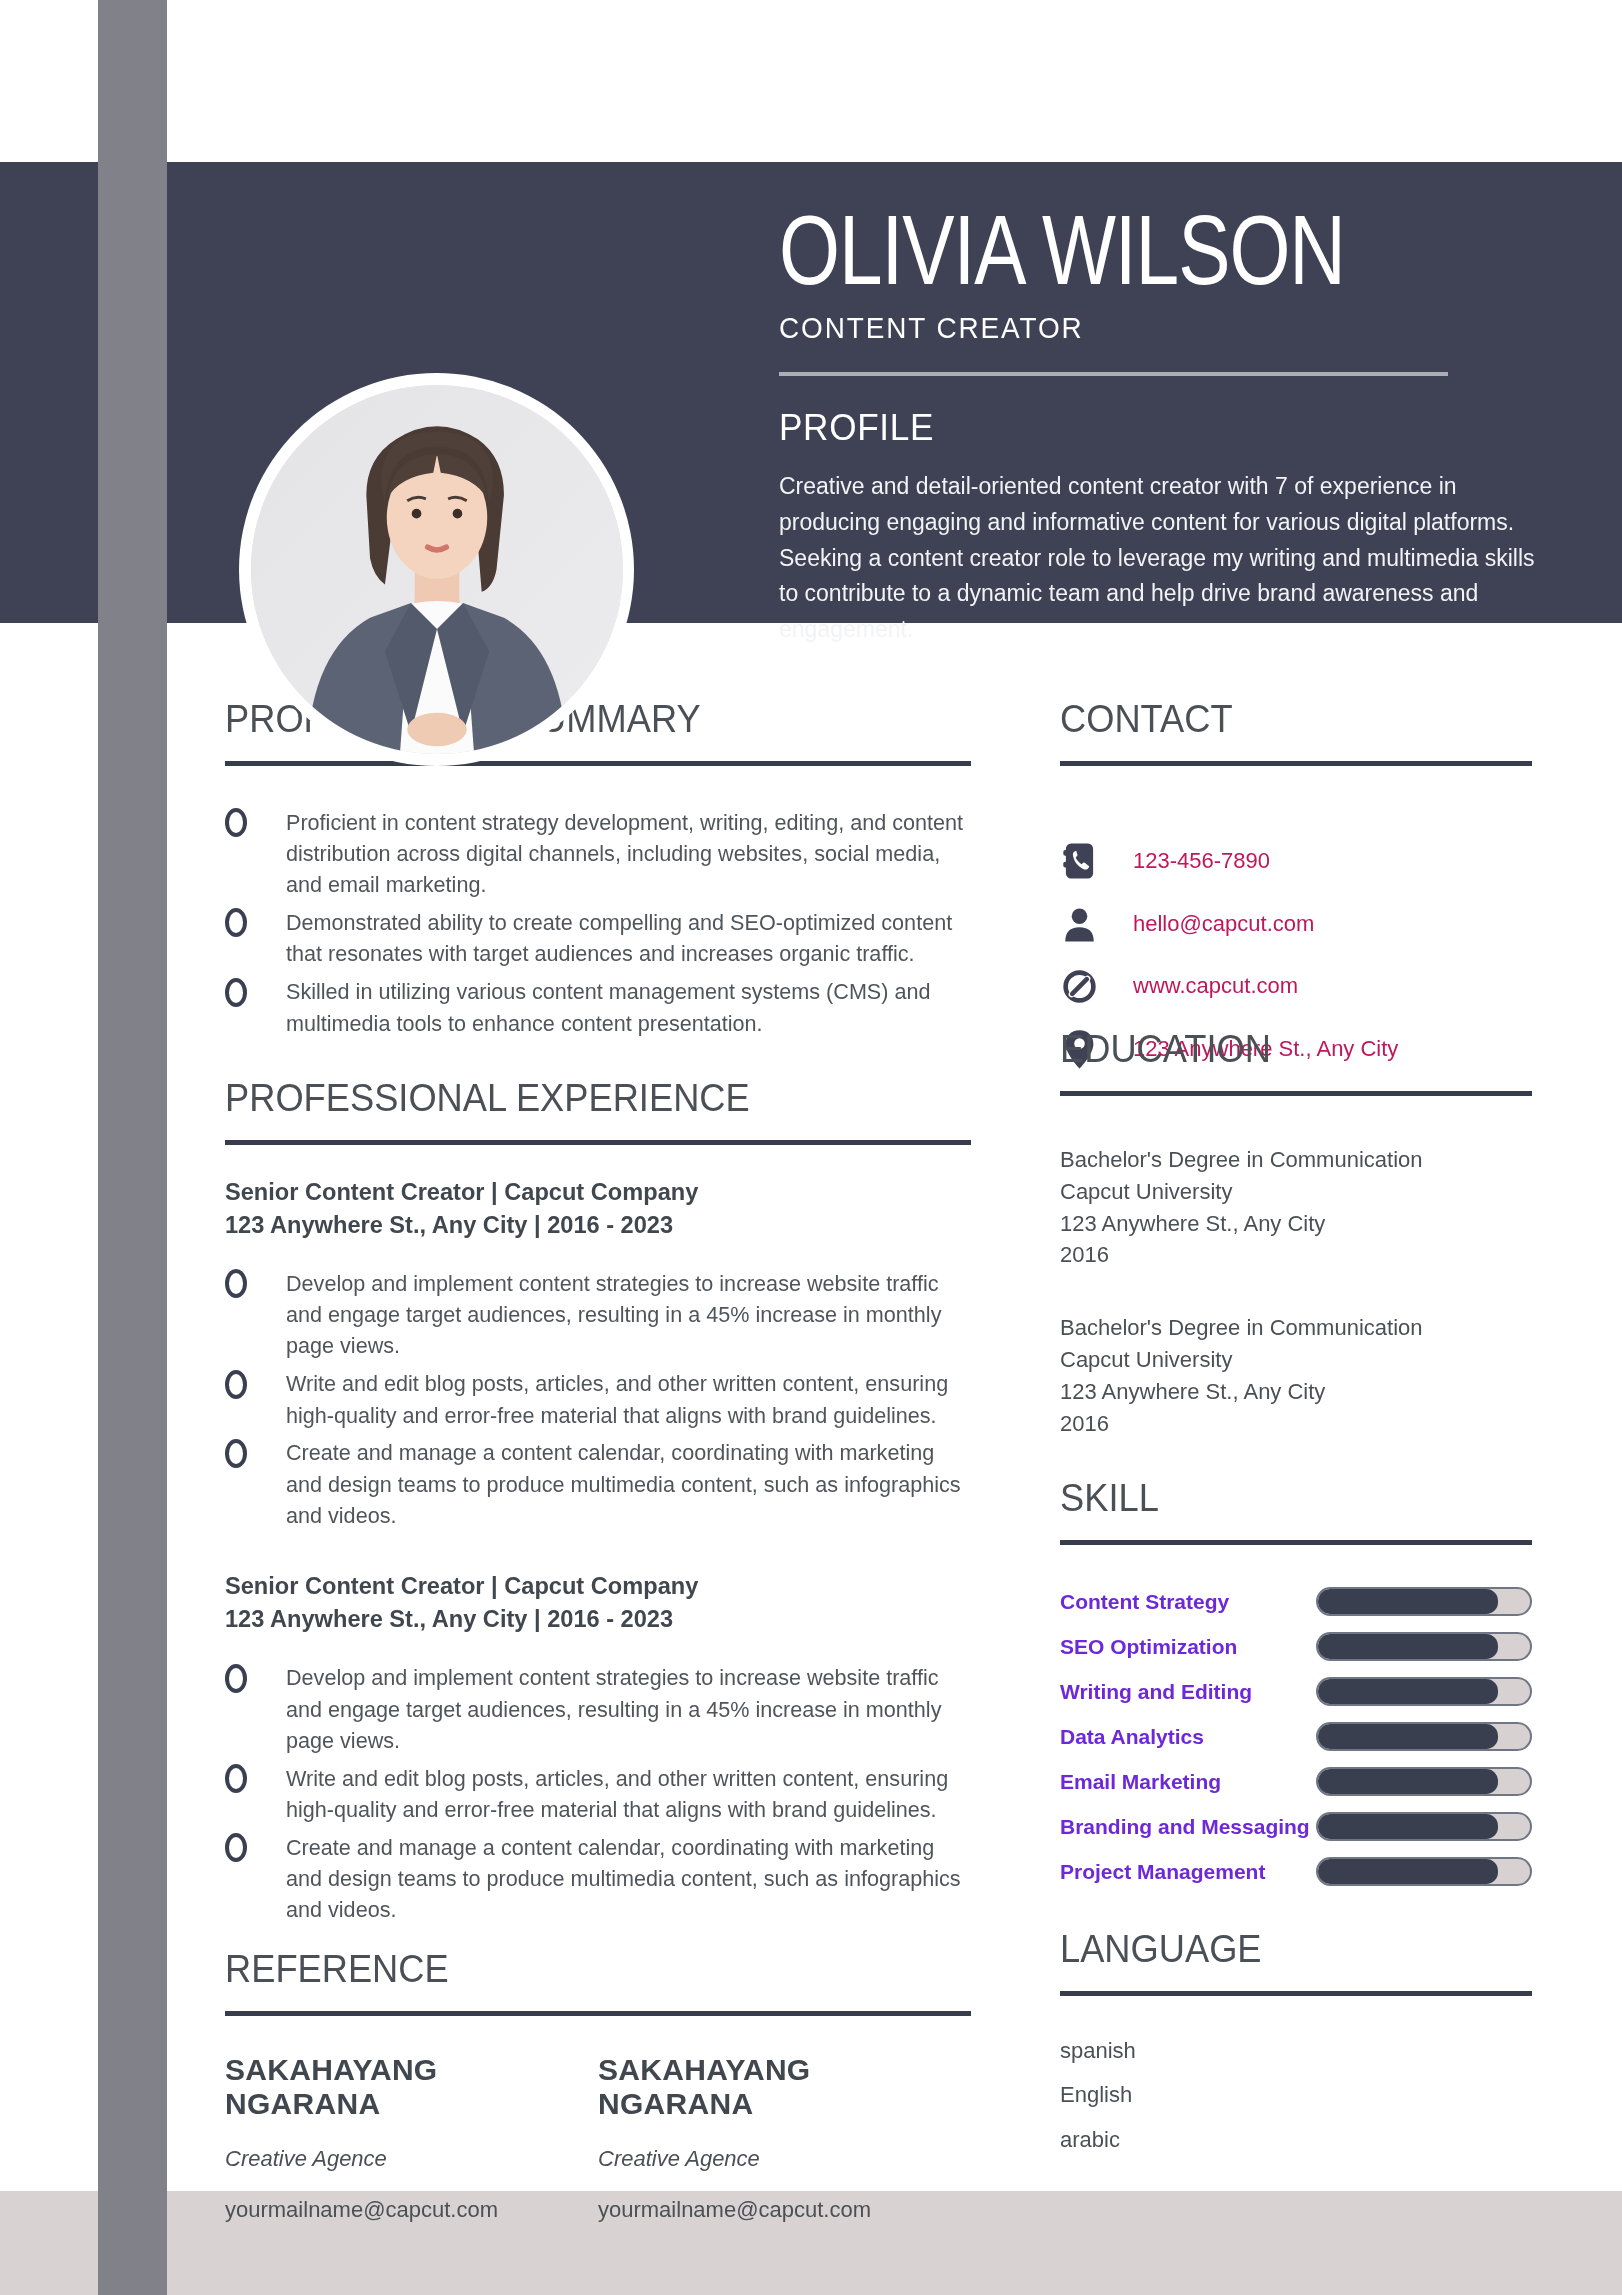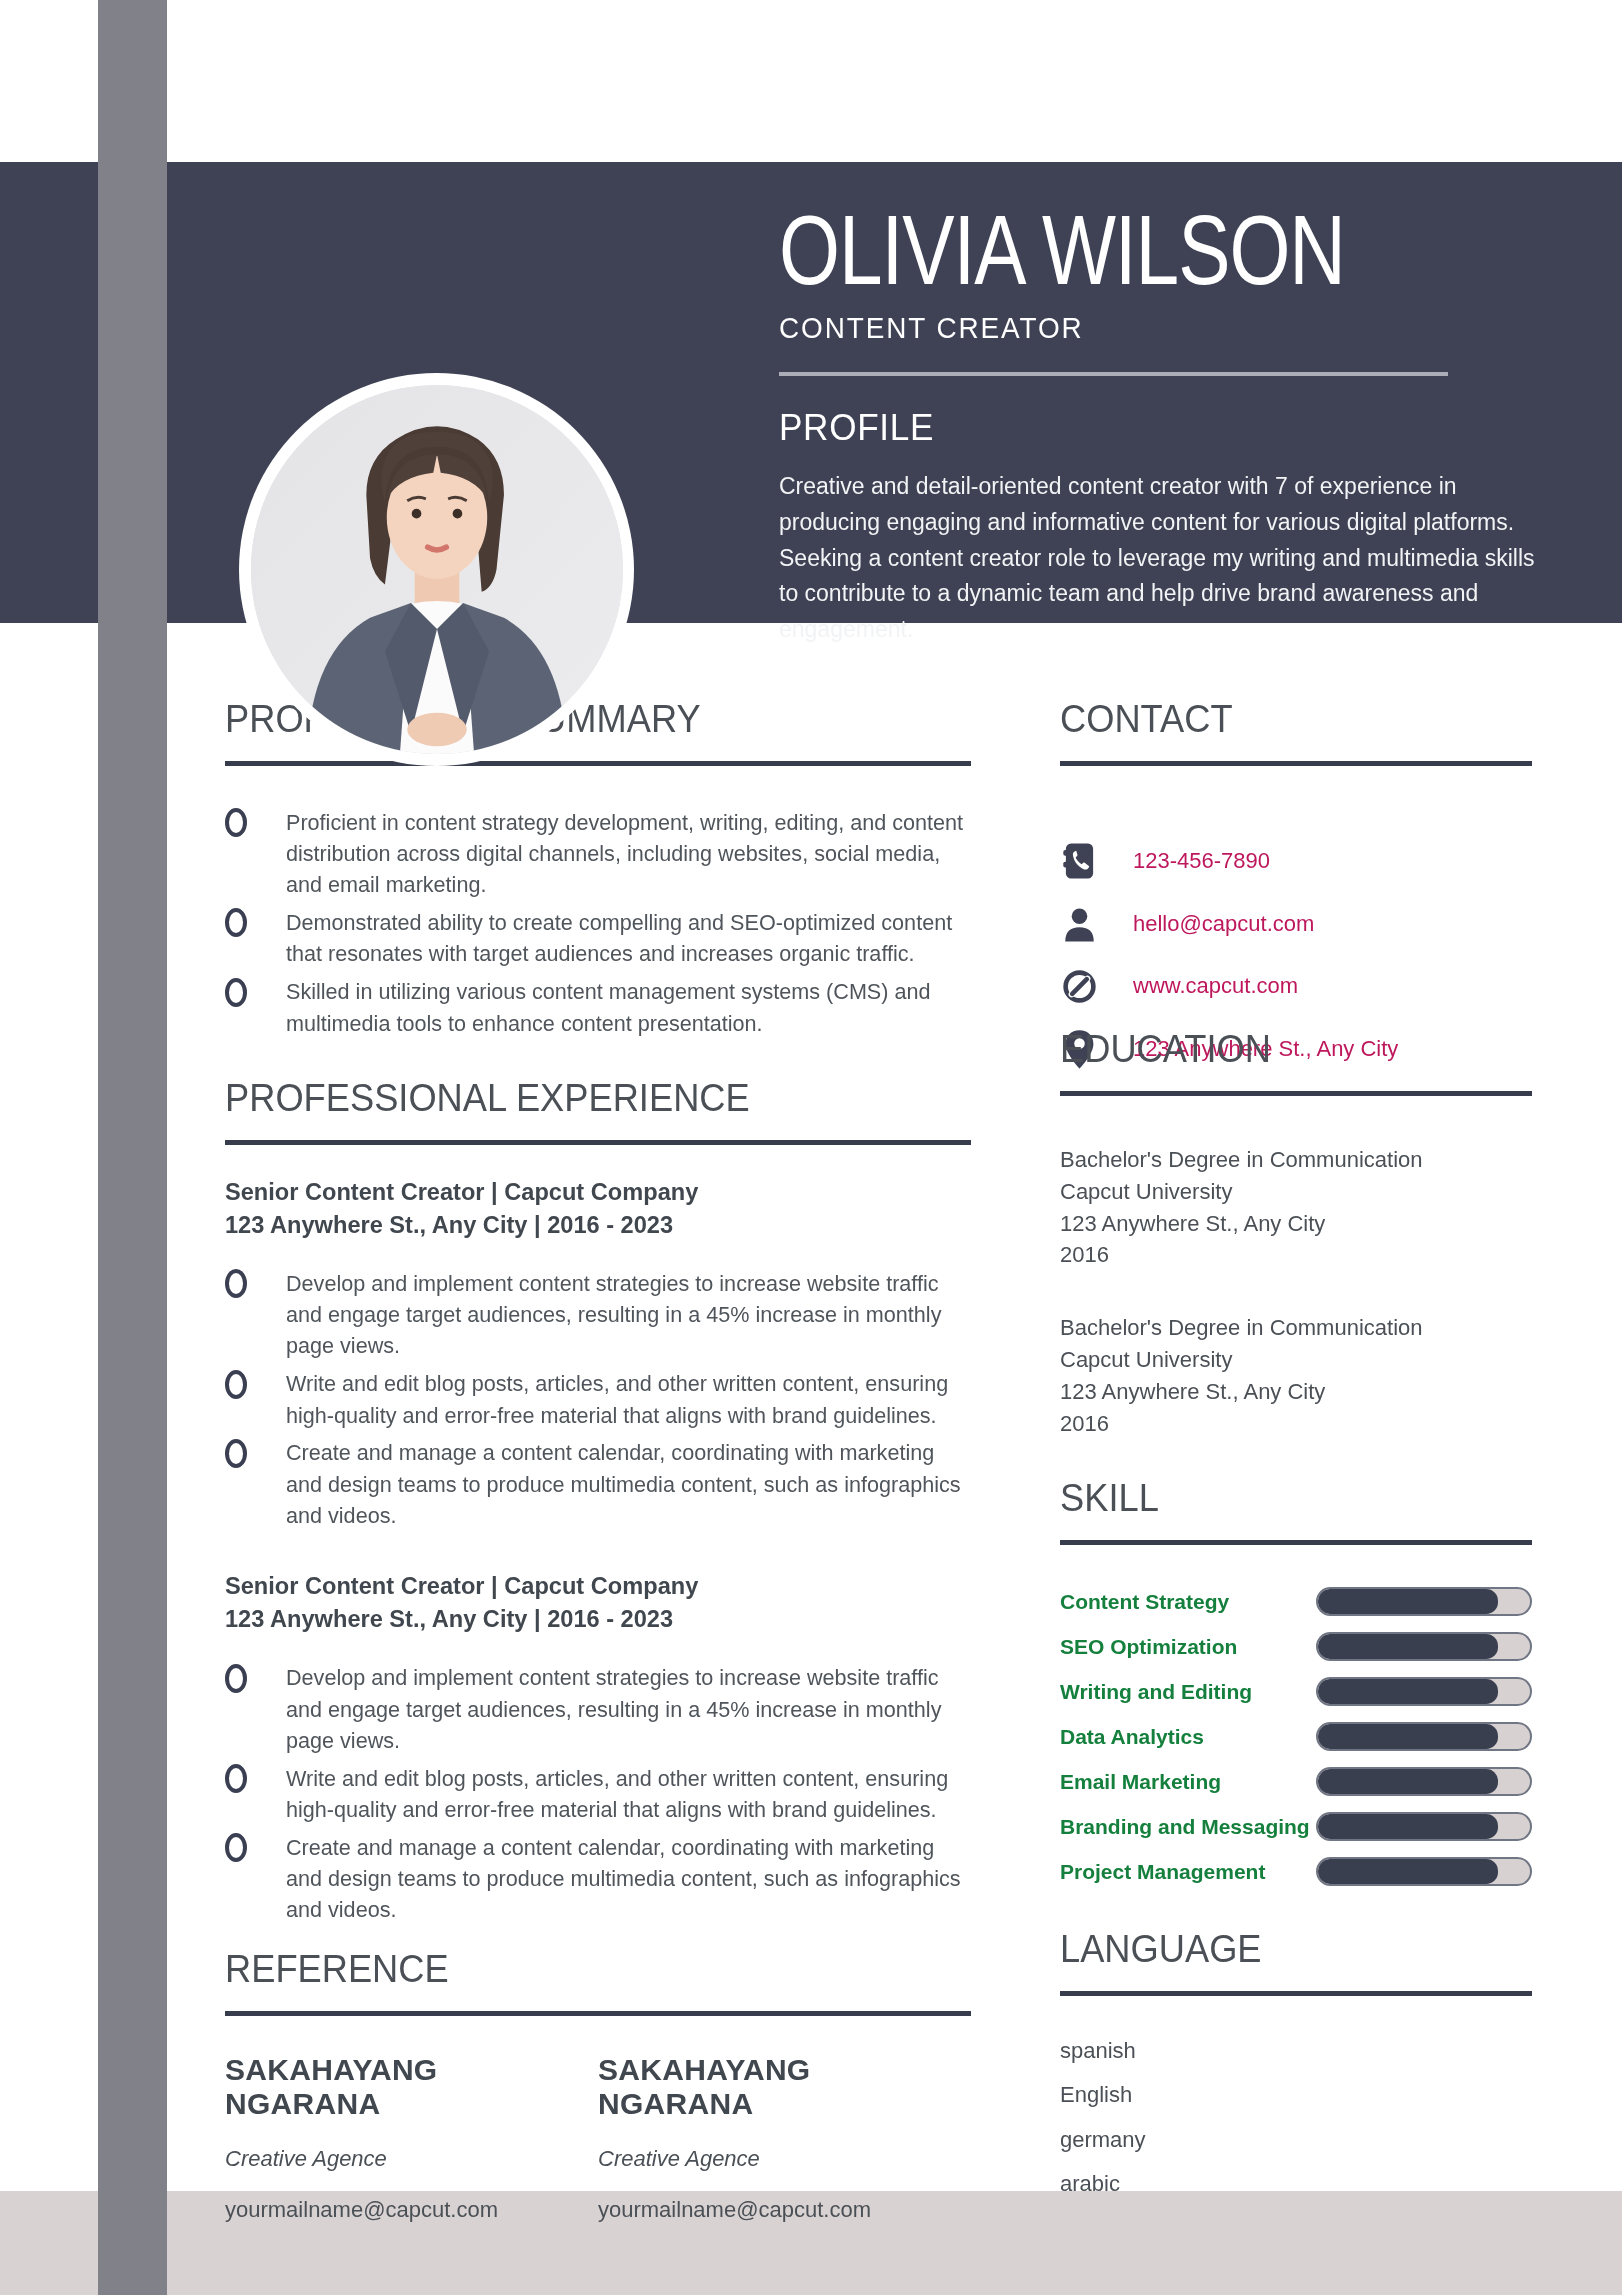--- a/index.html
+++ b/index.html
@@ -44,21 +44,21 @@
   .contact-items{margin-top:76px;}
   .c-row{display:flex;align-items:center;margin-bottom:23.6px;min-height:39px;}
   .c-icon{flex-shrink:0;width:38px;height:39px;margin-right:35px;display:flex;align-items:center;justify-content:center;}
   .c-text{font-size:22px;color:#be185d;}
   
   .edu{margin-top:48px;font-size:22px;line-height:1.45;color:#4A5056;}
   .edu + .edu{margin-top:41px;}
   
   .skill-rows{margin-top:42px;}
   .s-row{display:flex;align-items:center;margin-bottom:15px;height:30px;}
-  .s-label{flex:1;font-size:21px;font-weight:bold;color:#15803d;white-space:nowrap;}
+  .s-label{flex:1;font-size:21px;font-weight:bold;color:#6d28d9;white-space:nowrap;}
   .s-bar{flex-shrink:0;width:216px;height:29px;border:2.6px solid #707683;border-radius:14.4px;
          background:#D8D1D1;overflow:hidden;box-sizing:border-box;position:relative;}
   .s-fill{position:absolute;left:0;top:0;bottom:0;background:#3A3F50;border-radius:11.8px;}
   
   .lang-items{margin-top:37px;font-size:22px;line-height:1.6;color:#4A5056;}
   .lang-items div{margin-bottom:9.2px;}
   
   .ref-wrap{margin-top:37px;display:flex;}
   .ref{width:50%;}
   .ref-name{font-size:30px;font-weight:bold;color:#41474E;letter-spacing:0.3px;}
@@ -315,21 +315,20 @@
         </div>
       </div>
     </div>
 
     <div class="section" style="top:1927px;">
       <div class="sec-h">LANGUAGE</div>
       <div class="sec-line"></div>
       <div class="lang-items">
         <div>spanish</div>
         <div>English</div>
-        <div>germany</div>
         <div>arabic</div>
       </div>
     </div>
   </div>
 
   <div class="bottom-band"></div>
   <div class="stripe"></div>
 </div>
 
 

